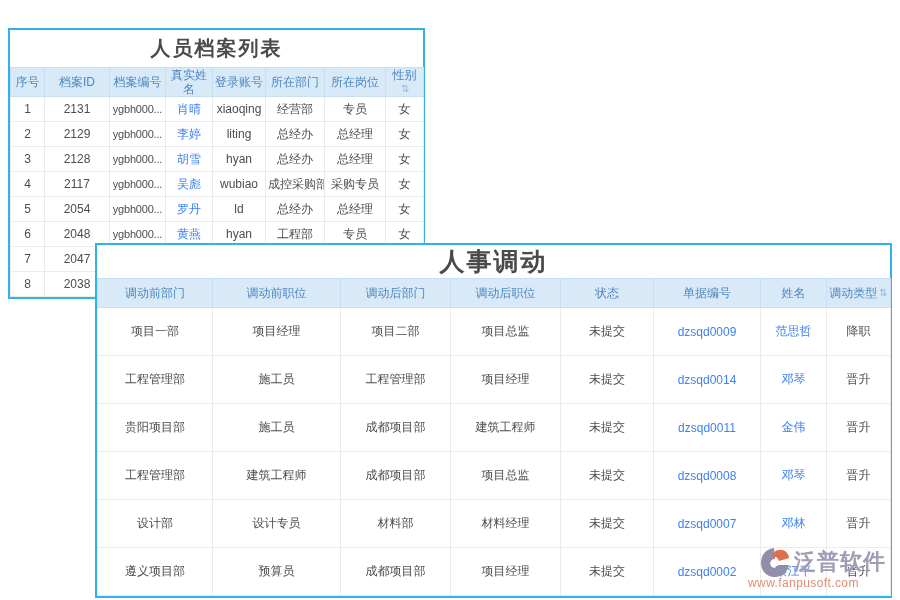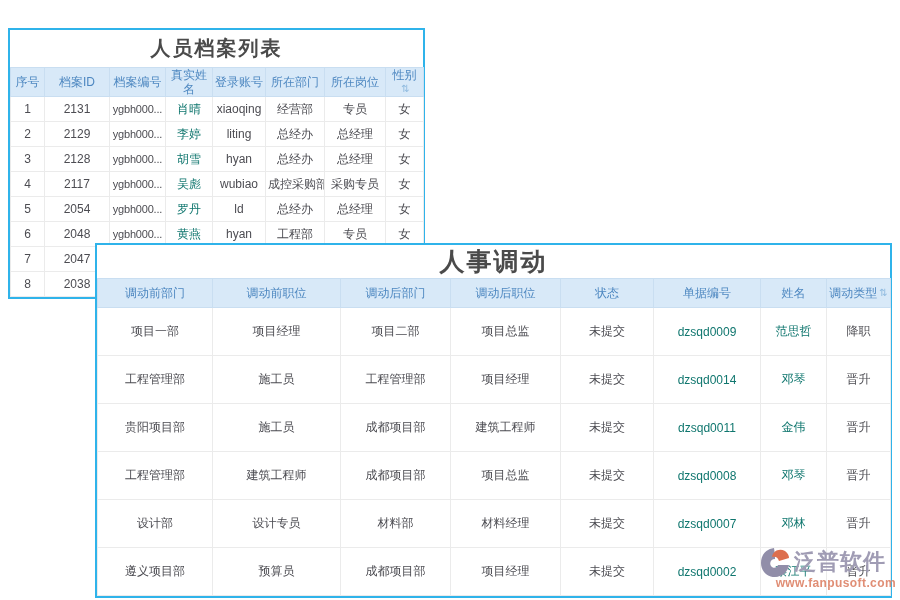--- a/index.html
+++ b/index.html
@@ -8,21 +8,21 @@
 
   .tbl-window{position:absolute;background:#ffffff;border:2px solid #2fb3ea;}
   .tbl-title{text-align:center;font-weight:bold;color:#4a4a4a;letter-spacing:2px;}
 
   table{border-collapse:collapse;table-layout:fixed;width:100%;}
   th,td{box-sizing:border-box;padding:0 2px;text-align:center;overflow:hidden;
         white-space:nowrap;}
   thead th{background:#d8e9f8;color:#4d87c0;font-weight:normal;font-size:12px;
            border:1px solid #c9def1;}
   tbody td{font-size:12px;color:#4c4c52;border:1px solid #ebebeb;background:#ffffff;}
-  .link{color:#0f766e;cursor:pointer;}
+  .link{color:#3b82f6;cursor:pointer;}
   .sort-icon{font-family:"DejaVu Sans",sans-serif;font-size:10px;color:#8fbadf;
              margin-left:2px;vertical-align:1px;}
 
   
   #t1{left:8px;top:28px;width:413px;z-index:1;}
   #t1 .tbl-title{height:37px;line-height:37px;font-size:20px;}
   #t1 thead th{height:22px;white-space:normal;line-height:14px;}
   #t1 tbody td{height:25px;}
   #t1 .small{font-size:11px;letter-spacing:-0.2px;}
 
@@ -30,21 +30,21 @@
   #t2{left:95px;top:243px;width:793px;z-index:2;}
   #t2 .tbl-title{height:33px;line-height:33px;font-size:25px;}
   #t2 thead th{height:29px;}
   #t2 tbody td{height:48px;}
 
   
   .logo{position:absolute;left:748px;top:545px;width:148px;z-index:3;}
   .logo-row{display:flex;align-items:center;justify-content:center;}
   .logo-text{font-size:22px;font-weight:bold;color:#a09cb4;letter-spacing:1px;
              margin-left:2px;}
-  .logo-url{text-align:right;font-size:12px;font-weight:bold;color:#e08e75;
+  .logo-url{text-align:left;font-size:12px;font-weight:normal;color:#e08e75;
             letter-spacing:0.4px;margin-top:-3px;}
 </style>
 </head>
 <body>
 
 <div class="tbl-window" id="t1">
   <div class="tbl-title">人员档案列表</div>
   <table>
     <colgroup>
       <col style="width:34px">

